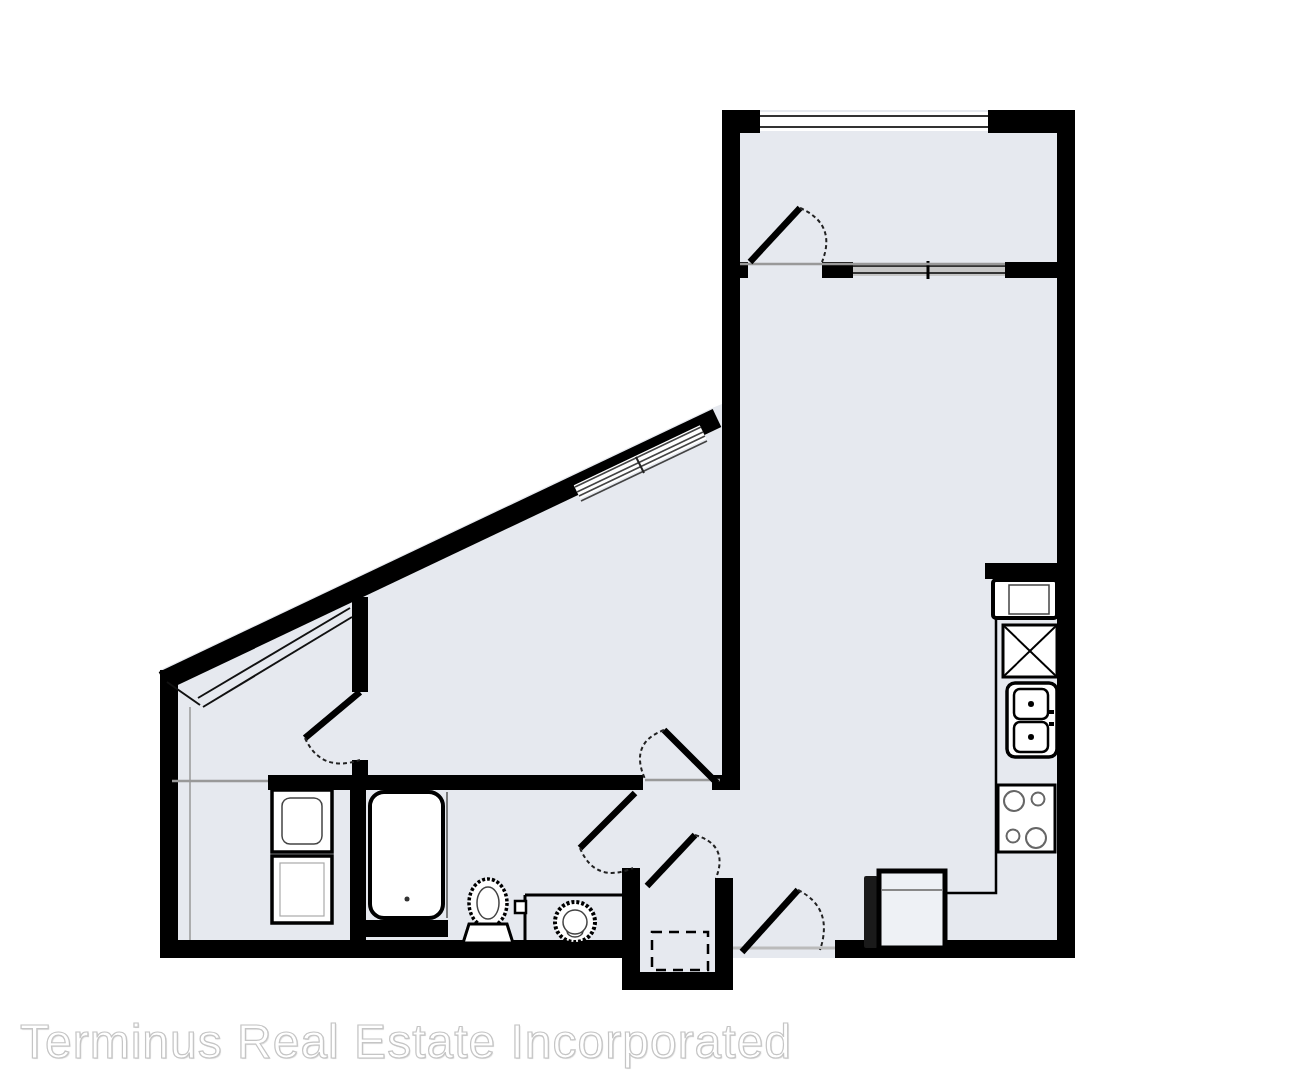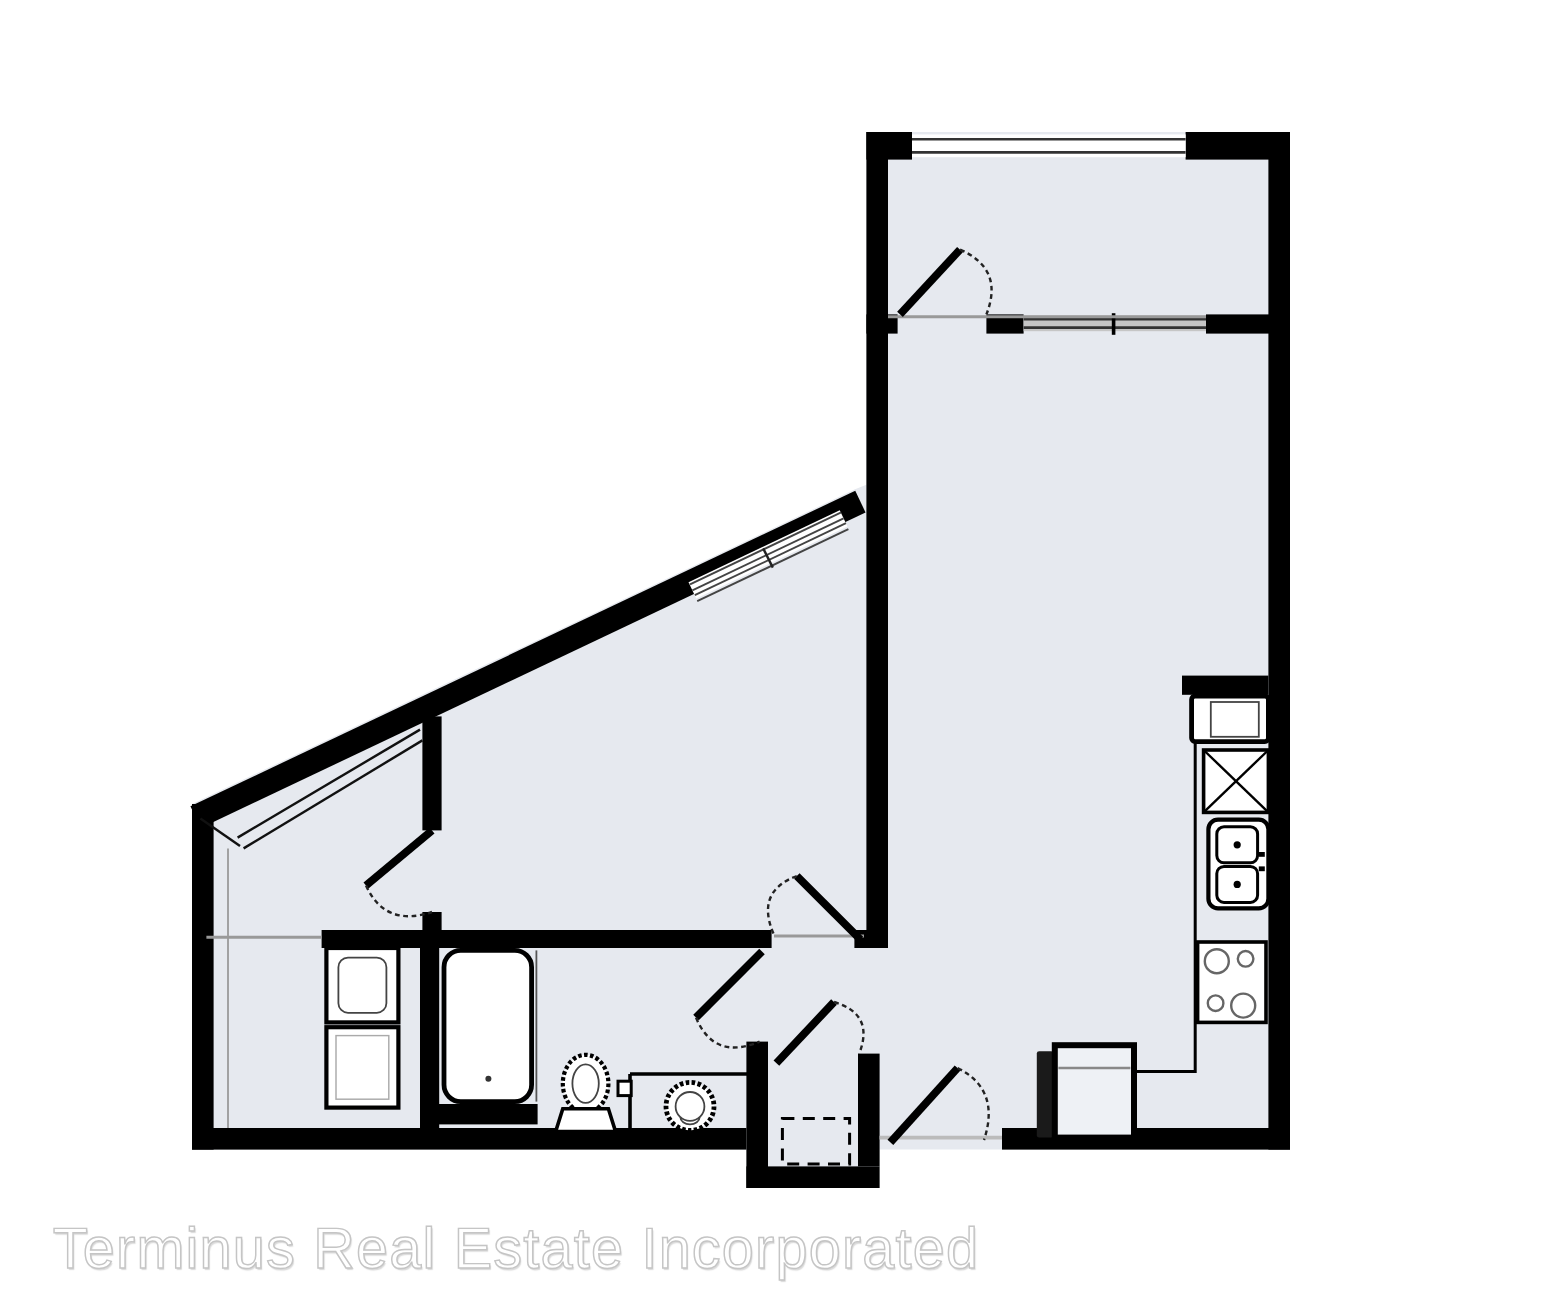--- a/index.html
+++ b/index.html
@@ -32,21 +32,20 @@
   .watermark{
     position:absolute;
     left:20px;top:1014px;
     font-size:48px;
     letter-spacing:1px;
     color:var(--watermark_fill,#fff);
     -webkit-text-stroke:1.2px var(--watermark_stroke,#c5c5c5);
     text-shadow:1px 1px 1px #d9d9d9;
     white-space:nowrap;
     user-select:none;
-    margin-left:24px;
   }
 </style>
 </head>
 <body>
 
 <div class="stage">
   <svg class="plan-svg" width="1295" height="1080" viewBox="0 0 1295 1080">
 
     <polygon class="floor" points="722,110 1075,110 1075,958 733,958 733,990 622,990 622,958 160,958 160,670 712,408 722,404"></polygon>
 

